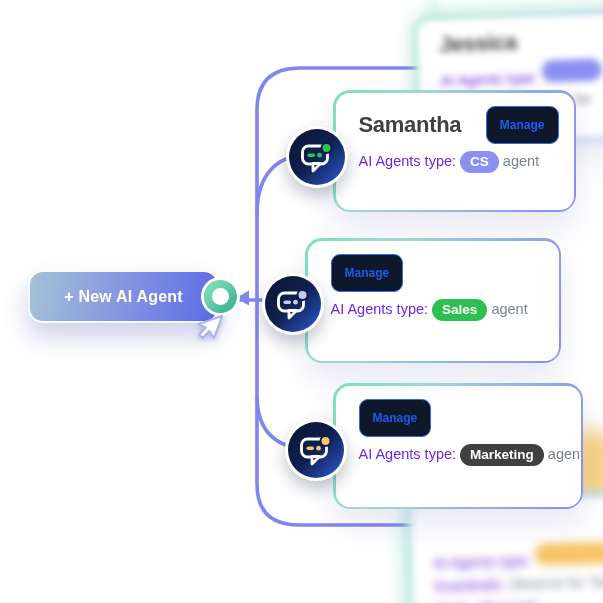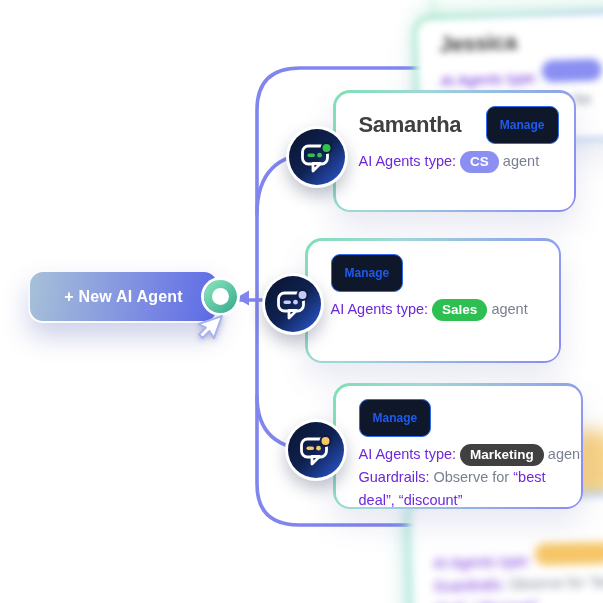--- a/index.html
+++ b/index.html
@@ -132,21 +132,20 @@
   </div>
 
   <div class="gcard card-joanne">
     <div class="inner">
       <div class="card-head">
         <button class="manage-btn">Manage</button>
       </div>
       <div class="card-body">
         <p class="nowrap"><span class="b">AI Agents type:</span>
           <span class="pill" style="background: #404040;">Marketing</span><span> agent</span></p>
-        <p><span class="b">Guardrails:</span><span> Observe for </span><span class="b">“best deal”, “discount”</span></p>
       </div>
     </div>
   </div>
 
   <div class="bot-icon icon-samantha" style="color: rgb(46, 193, 78);">
     <svg width="56" height="56" viewBox="0 0 56 56">
       <circle cx="28" cy="28" r="28" fill="url(#iconGrad)"></circle>
       <rect x="13.5" y="17" width="25" height="18" rx="6" fill="none" stroke="#fff" stroke-width="2.8"></rect>
       <polygon points="24,34.5 24,42 31.5,34.5" fill="#13234f" stroke="#fff" stroke-width="2.8" stroke-linejoin="round"></polygon>
       <rect x="18.5" y="24.5" width="7.5" height="3.4" rx="1.7" fill="currentColor"></rect>

